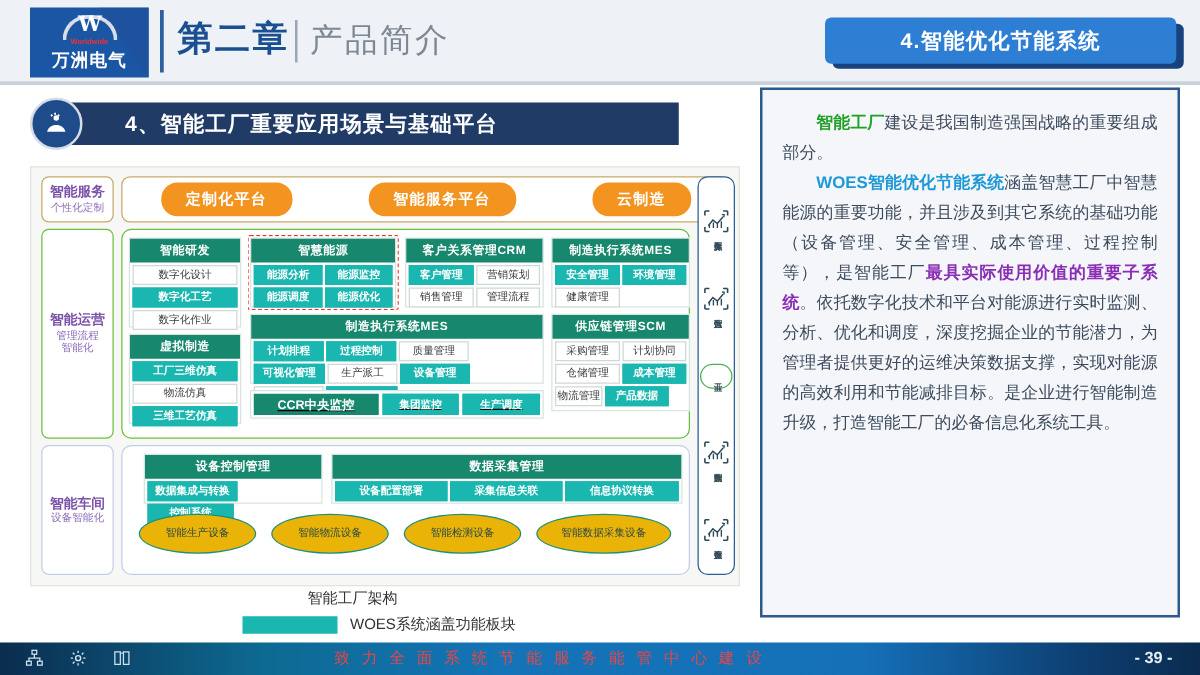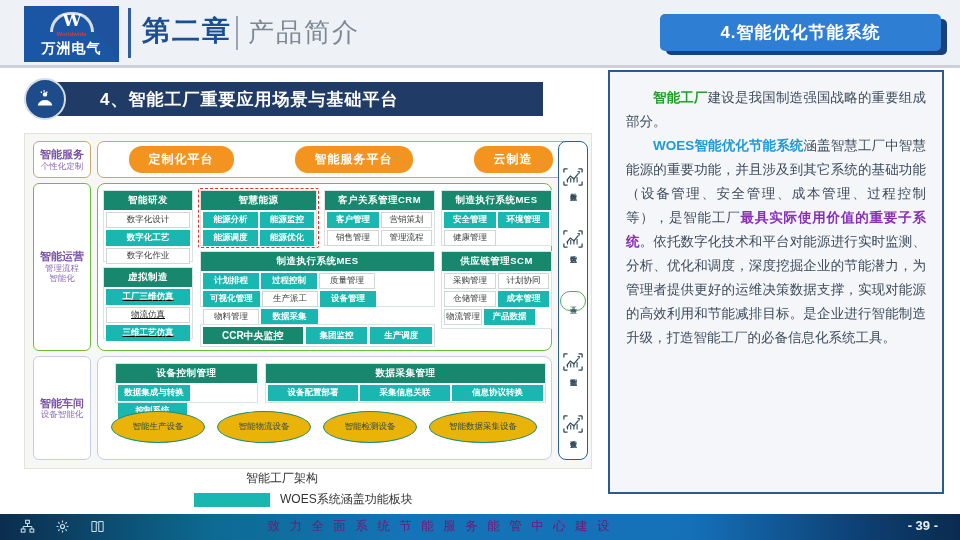--- a/index.html
+++ b/index.html
@@ -207,21 +207,21 @@
   .footer{
     position:absolute; left:0; top:514px; width:960px; height:26px;
     background:linear-gradient(90deg,#0b2d4e 0%,#0d6a92 22%,#1474b7 42%,#1570b8 72%,#0d3f72 90%,#0a2b4e 100%);
   }
   .footer-icons{
     position:absolute; left:20px; top:519px; display:flex; gap:20px;
     color:#cfe3f2; font-size:14px;
   }
   .footer-slogan{
     position:absolute; left:0; top:518px; width:880px; text-align:center;
-    color:#701a75; font-size:12.5px; letter-spacing:3px;
+    color:#ef4444; font-size:12.5px; letter-spacing:3px;
   }
   .footer-page{
     position:absolute; right:22px; top:518px; color:#e7f1fa;
     font-size:13px; font-weight:bold;
   }
 </style>
 </head>
 <body>
 
 <div class="header-band"></div>
@@ -317,21 +317,21 @@
     <div class="mod-body">
       <div class="cell hl" style="width:52px;height:16px">安全管理</div>
       <div class="cell hl" style="width:51px;height:16px">环境管理</div>
       <div class="cell" style="width:52px;height:16px">健康管理</div>
       <div class="cell blank" style="width:51px;height:16px"></div>
     </div>
   </div>
 
   <div class="mod" style="left:78px; top:133px; width:90px; height:72px;">
     <div class="mod-hd">虚拟制造</div>
-    <div class="mod-body" style="flex-direction:row;text-decoration:underline;">
+    <div class="mod-body" style="flex-direction:row;">
       <div class="cell hl" style="width:100%;height:16px">工厂三维仿真</div>
       <div class="cell" style="width:100%;height:16px">物流仿真</div>
       <div class="cell hl" style="width:100%;height:16px">三维工艺仿真</div>
     </div>
   </div>
 
   <div class="mod" style="left:175px; top:117px; width:235px; height:56px;">
     <div class="mod-hd">制造执行系统MES</div>
     <div class="mod-body">
       <div class="cell hl" style="width:56px;height:16px">计划排程</div>
@@ -350,21 +350,21 @@
     <div class="mod-body">
       <div class="cell" style="width:52px;height:16px">采购管理</div>
       <div class="cell" style="width:51px;height:16px">计划协同</div>
       <div class="cell" style="width:52px;height:16px">仓储管理</div>
       <div class="cell hl" style="width:51px;height:16px">成本管理</div>
       <div class="cell" style="width:38px;height:16px">物流管理</div>
       <div class="cell hl" style="width:51px;height:16px">产品数据</div>
     </div>
   </div>
 
-  <div class="ccr" style="left:175px; top:190px; width:235px; height:23px;">
+  <div class="ccr" style="left:175px; top:178px; width:235px; height:23px;text-decoration:underline;">
     <div class="ccr-main" style="width:100px">CCR中央监控</div>
     <div class="cell hl" style="width:62px;height:100%">集团监控</div>
     <div class="cell hl" style="width:62px;height:100%">生产调度</div>
   </div>
 
   <div class="mod" style="left:90px; top:229px; width:143px; height:40px;">
     <div class="mod-hd">设备控制管理</div>
     <div class="mod-body">
       <div class="cell hl" style="width:72px;height:16px">数据集成与转换</div>
       <div class="cell hl" style="width:69px;height:16px">控制系统</div>

